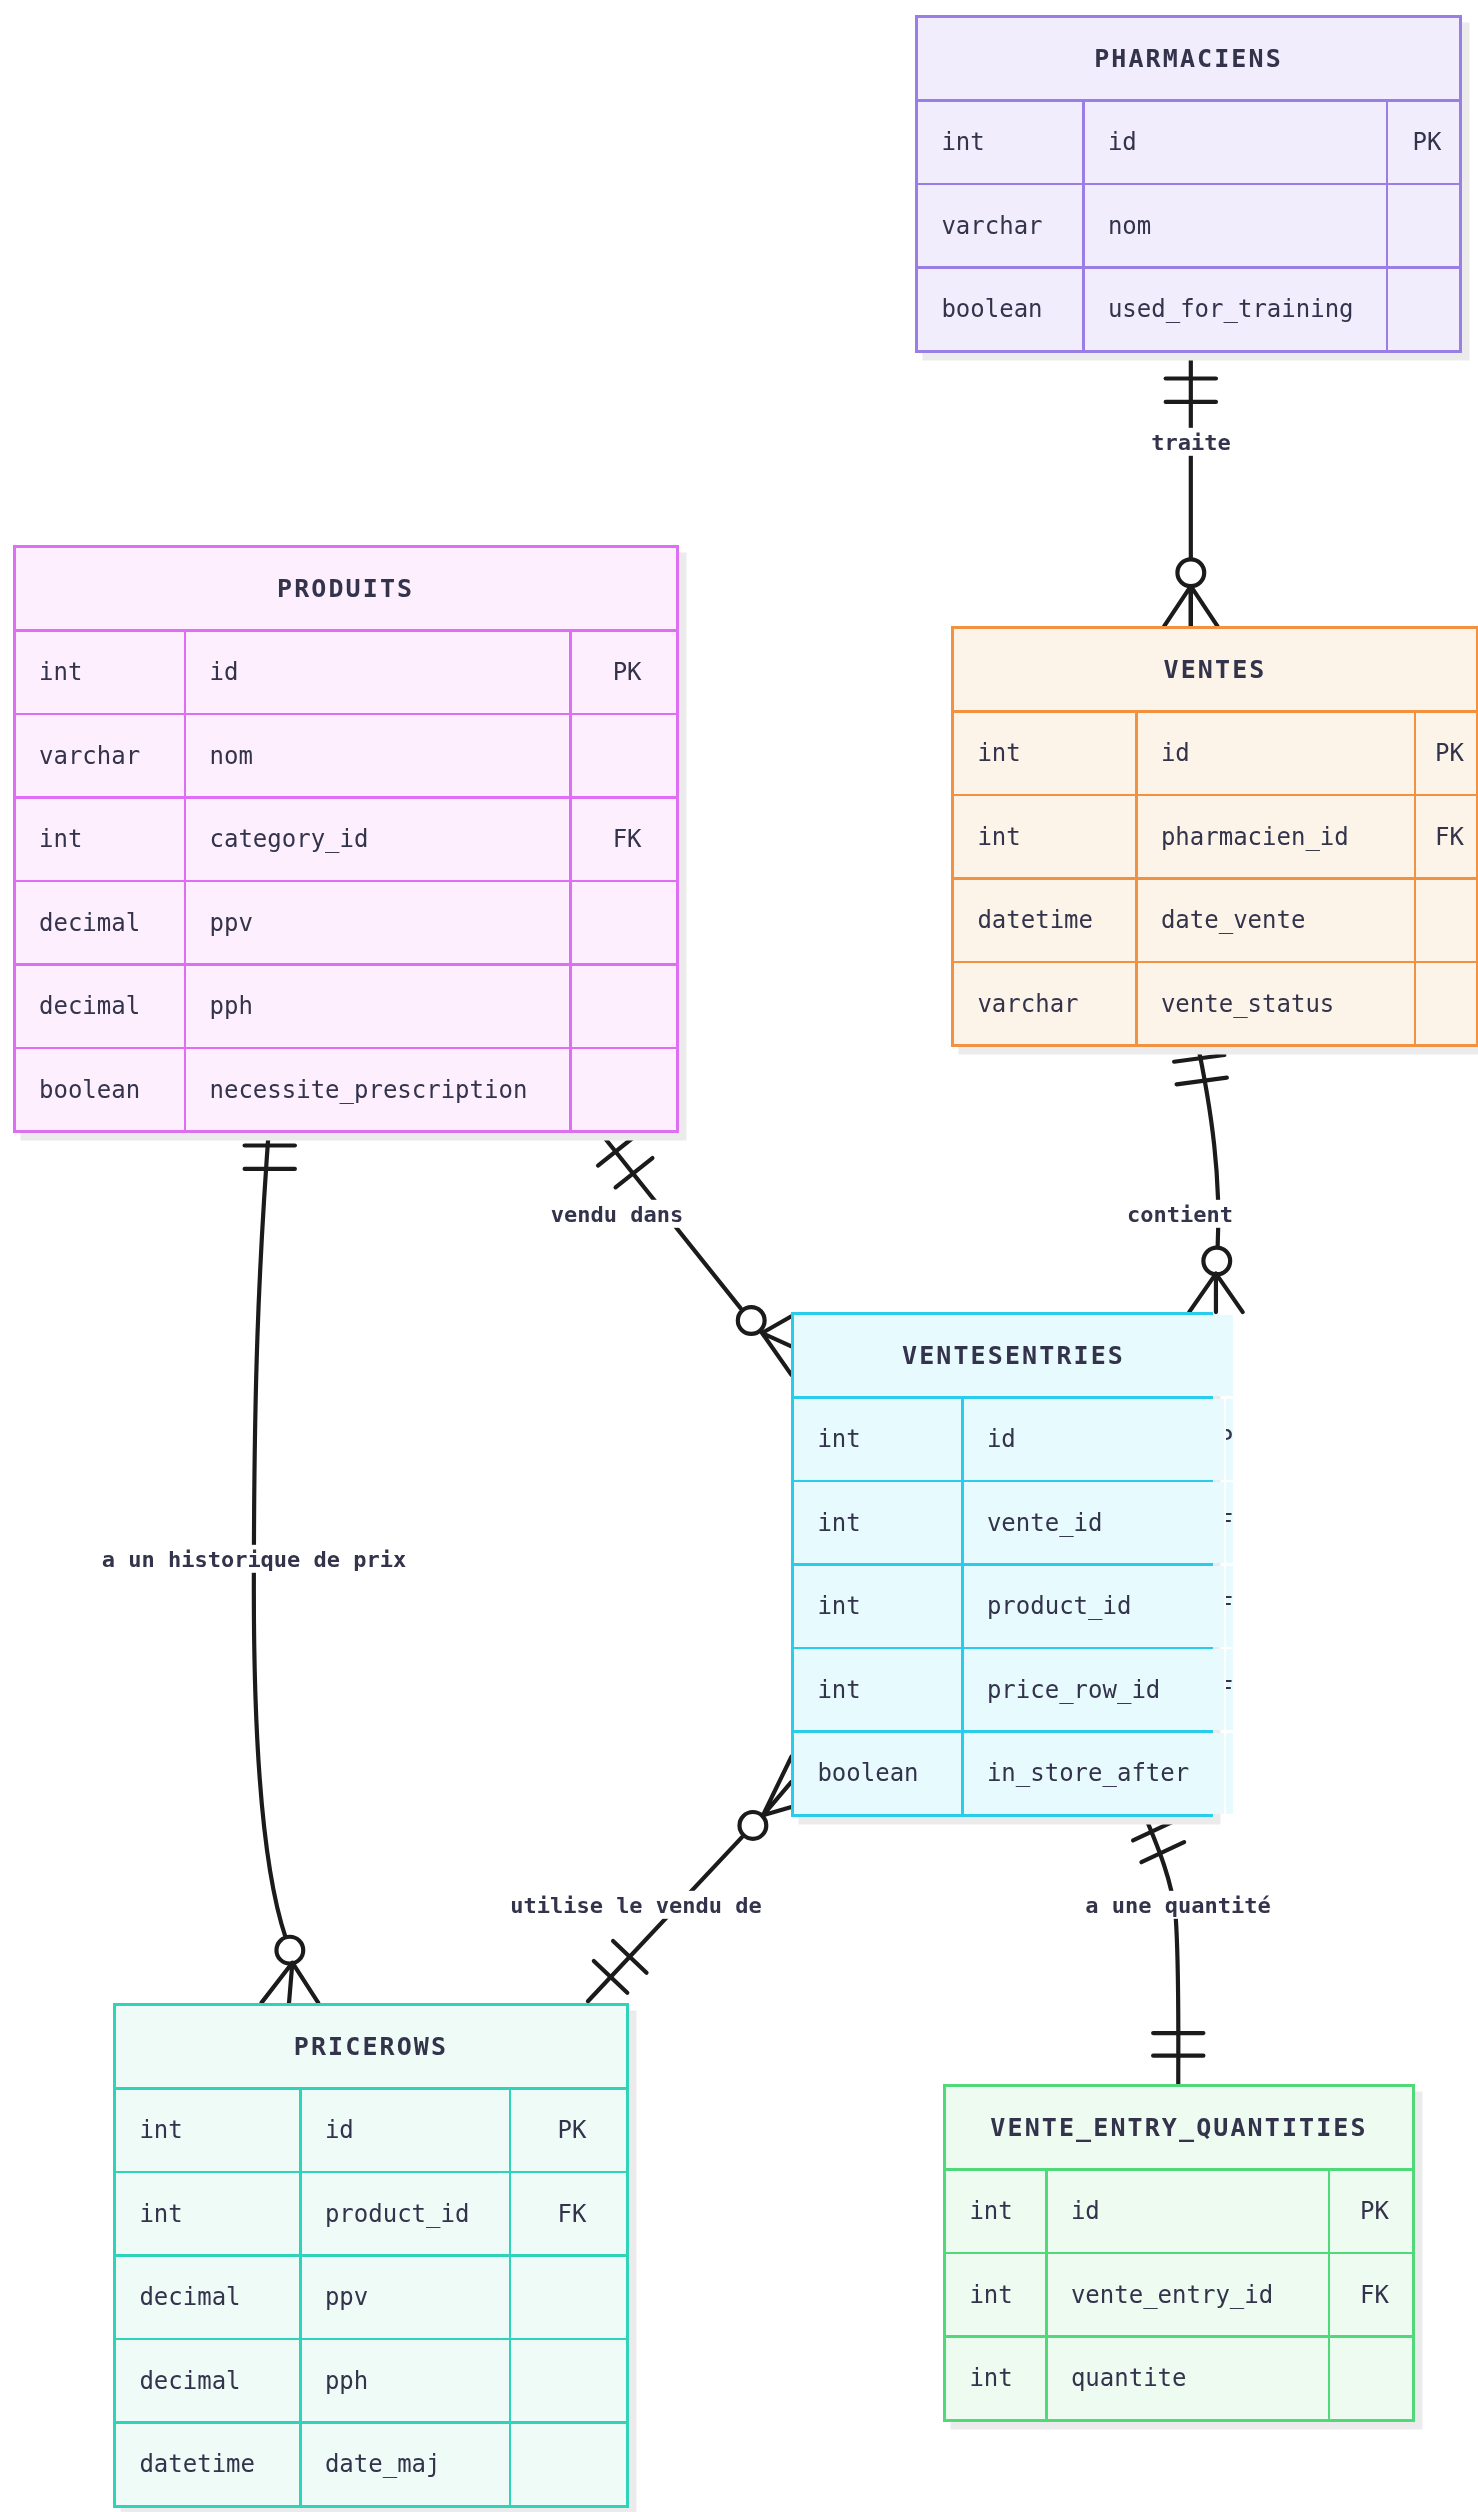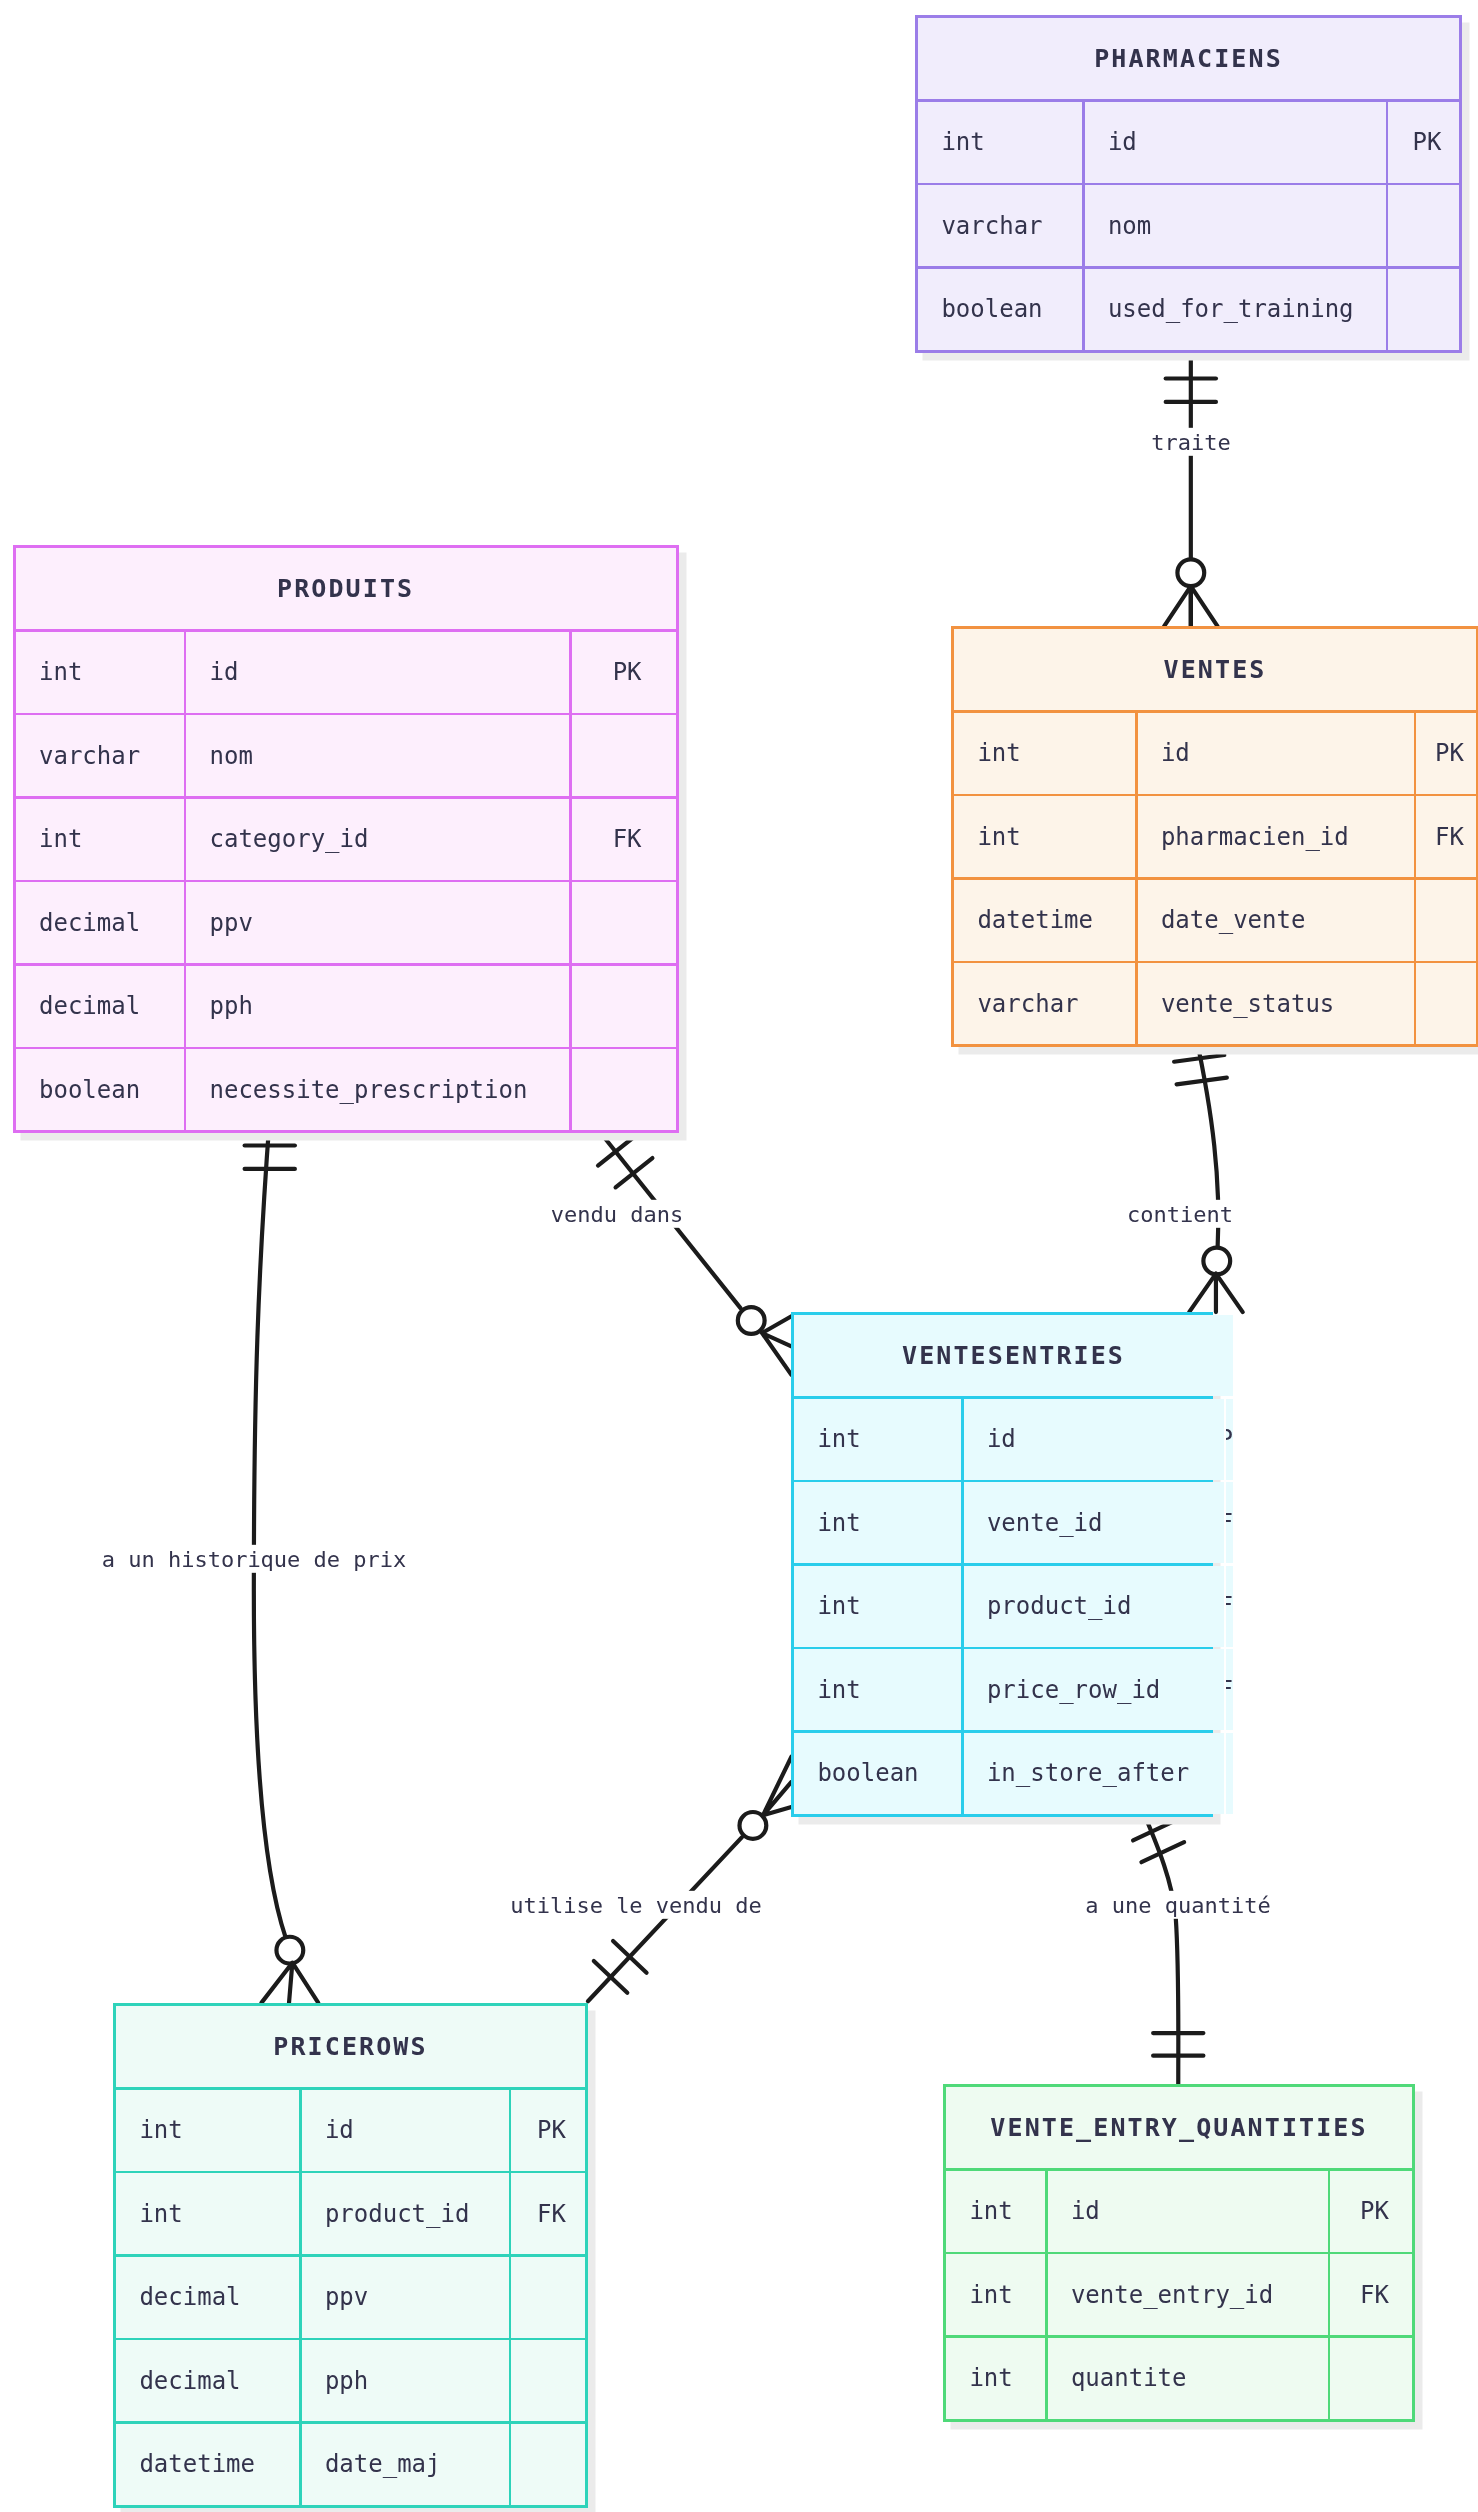--- a/index.html
+++ b/index.html
@@ -38,20 +38,21 @@
   }
   .cell.key{padding-left:7px;justify-content:center;}
   .rel-label{
     position:absolute;
     transform:translate(-50%,-50%);
     background:#ffffff;
     padding:1.7px 6.7px;
     font-size:22px;
     white-space:nowrap;
     color:#33334c;
+    font-weight:bold;
   }
 </style>
 </head>
 <body>
 
 <svg id="wires" width="1479" height="2512" viewBox="0 0 1766 3000">
 
   <g>
     <path d="M1422,408 V748"></path>
     <path d="M1392,452 H1452"></path>
@@ -168,21 +169,21 @@
       <div class="cell type">int</div>
       <div class="cell name">product_id</div>
       <div class="cell key">FK</div>
       <div class="cell type">int</div>
       <div class="cell name">price_row_id</div>
       <div class="cell key">FK</div>
       <div class="cell type">boolean</div>
       <div class="cell name">in_store_after</div>
       <div class="cell key"></div>
     </div>
-    <div class="entity" style="left: 113px; top: 2003px; width: 475px; --accent: #2ed3ba; --fill: #eefbf7; grid-template-columns: 183px 207px 1fr;">
+    <div class="entity" style="left: 113px; top: 2003px; width: 516px; --accent: #2ed3ba; --fill: #eefbf7; grid-template-columns: 183px 207px 1fr;">
       <div class="entity-title">PRICEROWS</div>
       <div class="cell type">int</div>
       <div class="cell name">id</div>
       <div class="cell key">PK</div>
       <div class="cell type">int</div>
       <div class="cell name">product_id</div>
       <div class="cell key">FK</div>
       <div class="cell type">decimal</div>
       <div class="cell name">ppv</div>
       <div class="cell key"></div>

